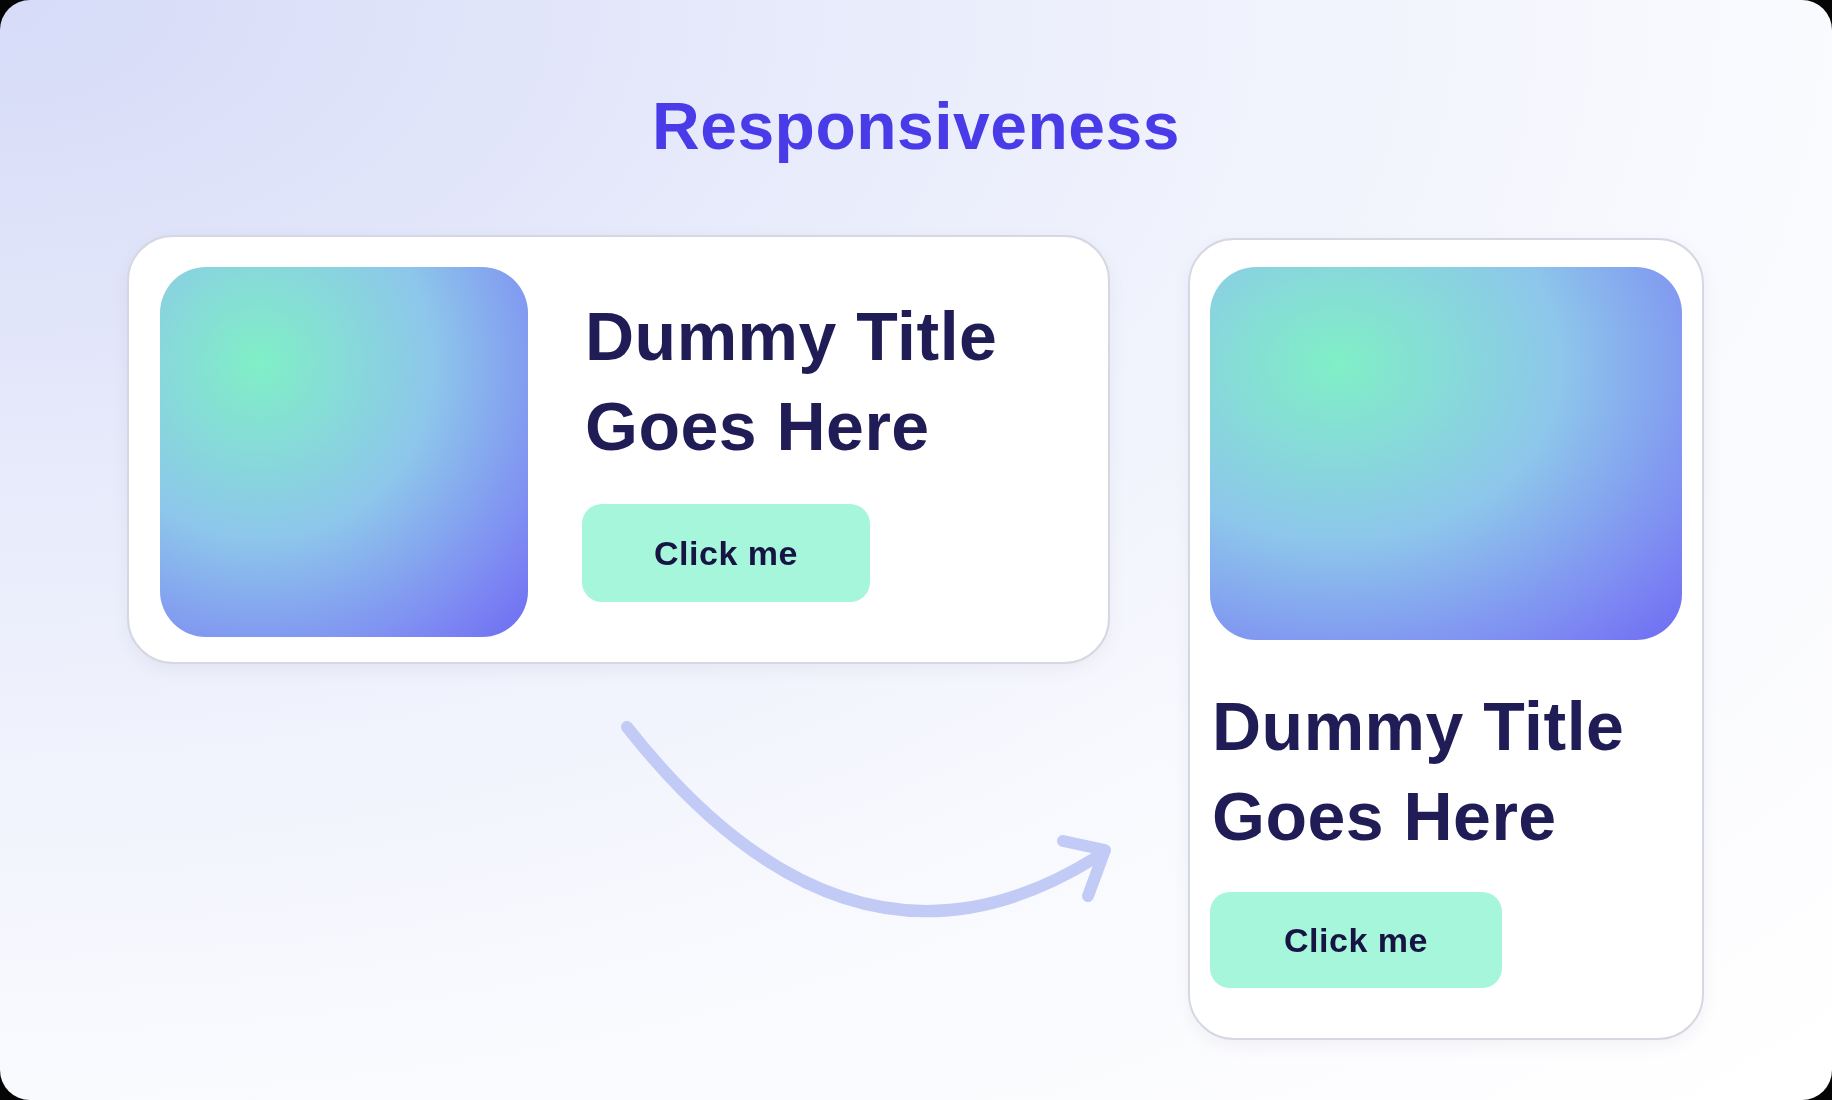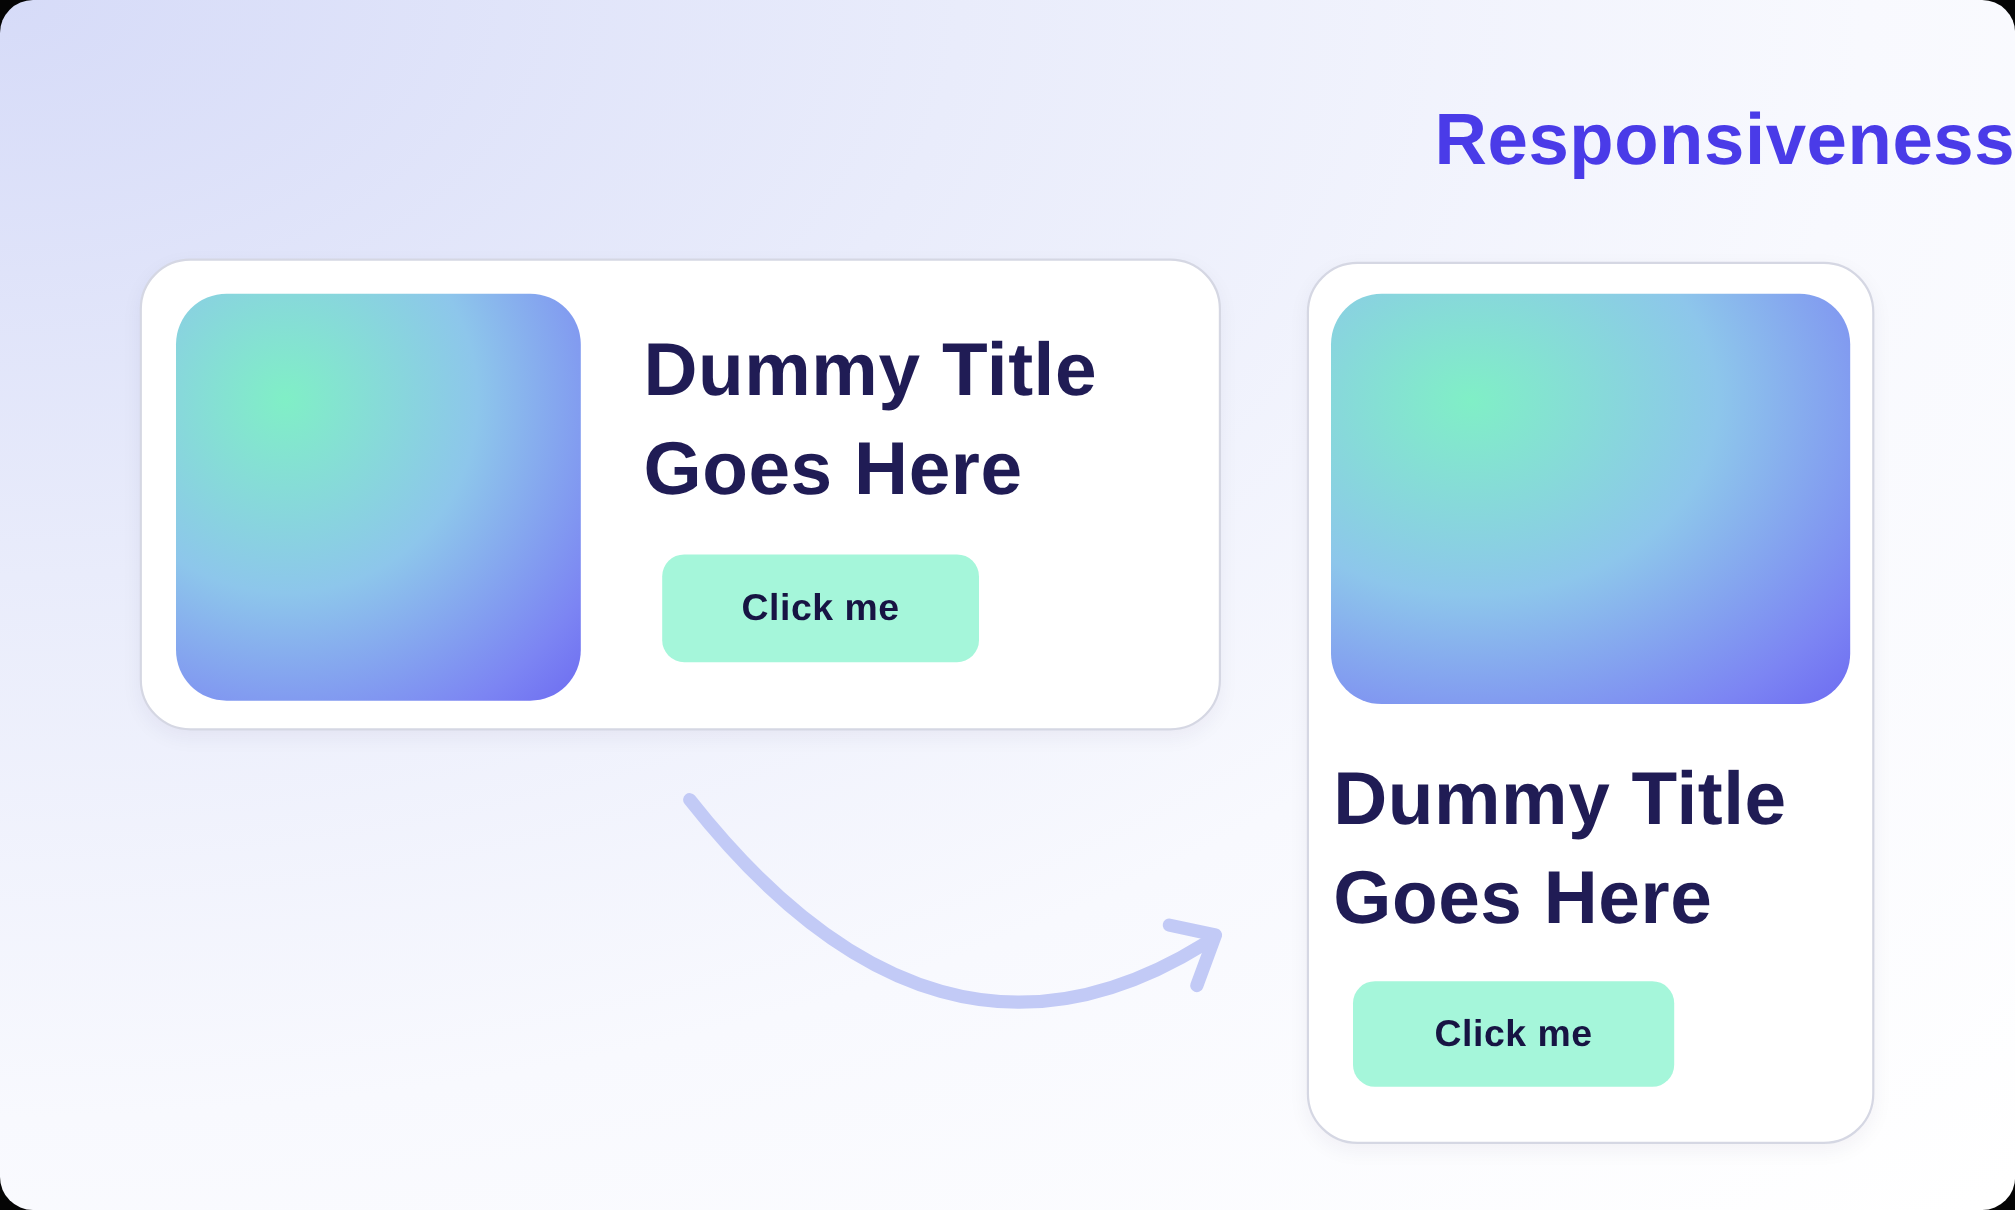--- a/index.html
+++ b/index.html
@@ -34,21 +34,21 @@
       radial-gradient(140% 140% at 0% 0%,
         var(--bg-top) 0%,
         #E9ECFB 34%,
         #F8F9FE 66%,
         var(--bg-bottom) 100%);
   }
   .page-title{
     position:absolute;
     left:0;top:88px;
     width:1832px;
-    text-align:right;
+    text-align:center;
     font-size:66px;
     font-weight:800;
     letter-spacing:0.5px;
     color:var(--accent);
   }
   .card{
     position:absolute;
     background:var(--card-bg);
     border:2px solid var(--card-border);
     border-radius:46px;
@@ -94,21 +94,20 @@
     background:var(--button-bg);
     color:var(--button-text);
     font-family:inherit;
     font-size:34px;
     font-weight:800;
     letter-spacing:0.5px;
     cursor:pointer;
     display:flex;
     align-items:center;
     justify-content:center;
-    margin-left:20px;
   }
   .card-h .btn{ left:453px;top:267px;width:288px;height:98px; }
   .card-v .btn{ left:20px;top:652px;width:292px;height:96px; }
   .arrow{
     position:absolute;
     left:600px;top:700px;
     width:560px;height:240px;
     overflow:visible;
   }
   .arrow path,.arrow polyline{

